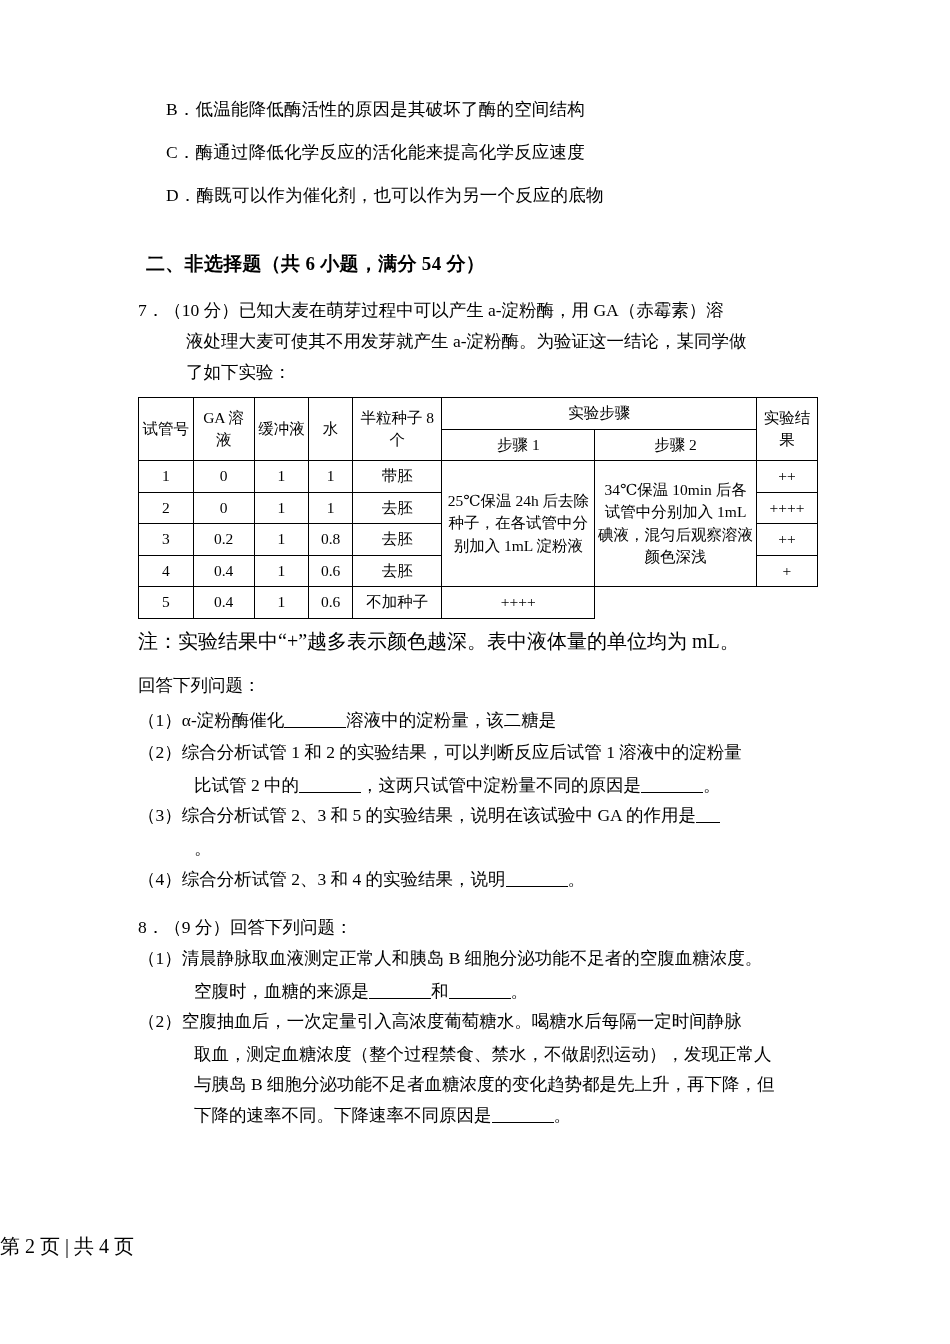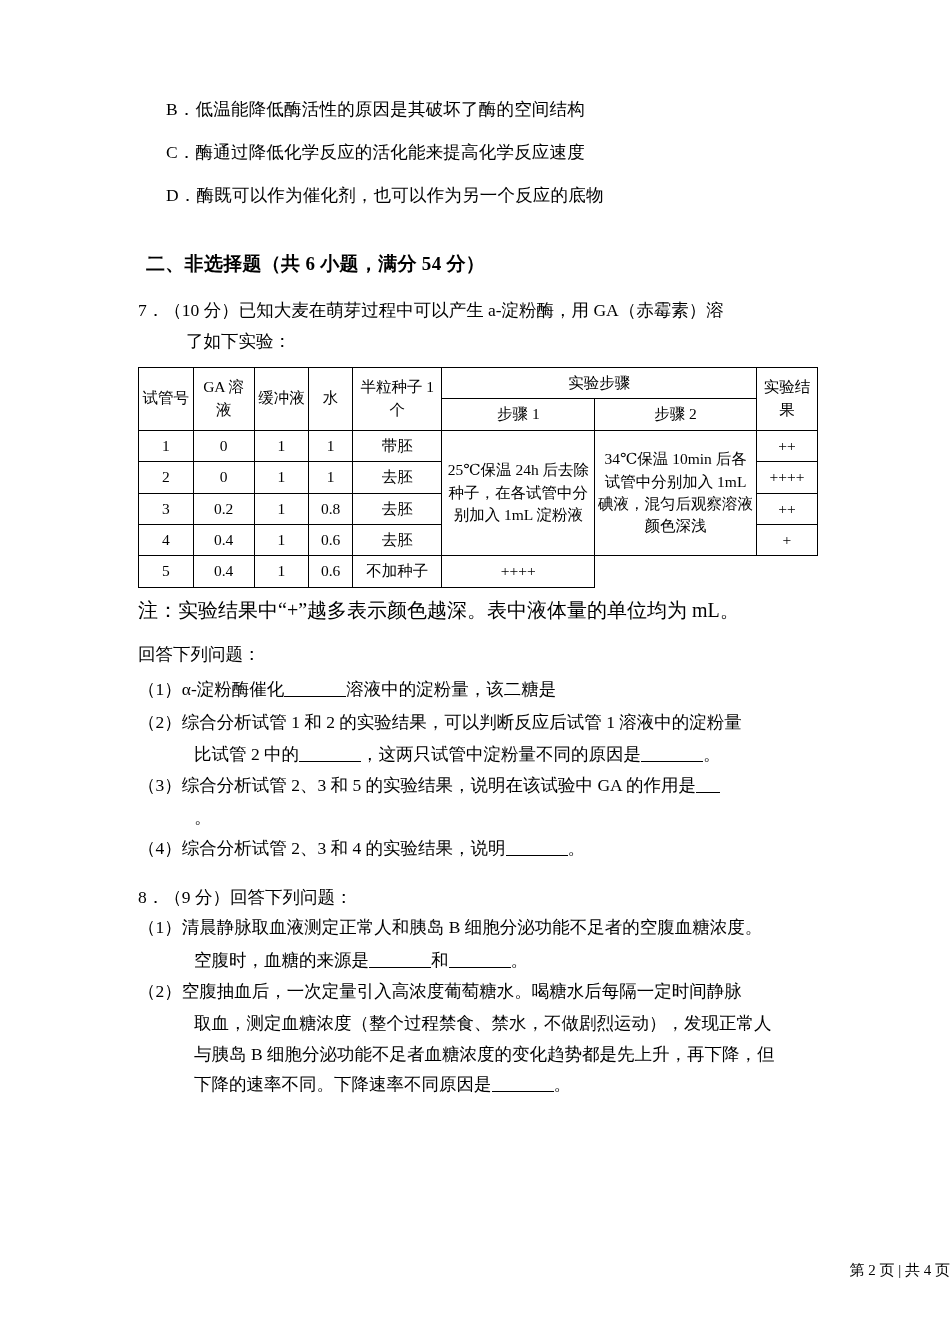--- a/index.html
+++ b/index.html
@@ -96,63 +96,64 @@
     line-height: 1.6;
   }
   .answer-prompt {
     font-size: 17.5px;
     margin: 16px 0 8px 0;
   }
   .footer {
     position: absolute;
     left: 0;
     right: 0;
-    bottom: 64px;
-    text-align: right;
-    font-size: 15px;
+    bottom: 84px;
+    text-align: left;
+    font-size: 20px;
     color: #000;
   }
   .spacer-md { height: 12px; }
 </style>
 </head>
 <body>
 
 <div class="page">
   <div class="content">
 
     <div>
       <p class="choice-line">B．低温能降低酶活性的原因是其破坏了酶的空间结构</p>
       <p class="choice-line">C．酶通过降低化学反应的活化能来提高化学反应速度</p>
       <p class="choice-line">D．酶既可以作为催化剂，也可以作为另一个反应的底物</p>
     </div>
 
     <h2 class="section-title">二、非选择题（共 6 小题，满分 54 分）</h2>
 
     <div class="q-block">
       <p class="q-para q-indent-hang">7．（10 分）已知大麦在萌芽过程中可以产生 a‑淀粉酶，用 GA（赤霉素）溶</p>
+      <p class="q-para" style="padding-left:48px">液处理大麦可使其不用发芽就产生 a‑淀粉酶。为验证这一结论，某同学做</p>
       <p class="q-para" style="padding-left:48px">了如下实验：</p>
 
       <table class="exp">
         <colgroup>
           <col style="width:50px">
           <col style="width:56px">
           <col style="width:50px">
           <col style="width:40px">
           <col style="width:82px">
           <col style="width:140px">
           <col style="width:148px">
           <col style="width:56px">
         </colgroup>
         <tbody>
           <tr>
             <td rowspan="2">试管号</td>
             <td rowspan="2">GA 溶液</td>
             <td rowspan="2">缓冲液</td>
             <td rowspan="2">水</td>
-            <td rowspan="2">半粒种子 1 个</td>
+            <td rowspan="2">半粒种子 8 个</td>
             <td colspan="2">实验步骤</td>
             <td rowspan="2">实验结果</td>
           </tr>
           <tr>
             <td>步骤 1</td>
             <td>步骤 2</td>
           </tr>
 
           <tr>
             <td>1</td>

